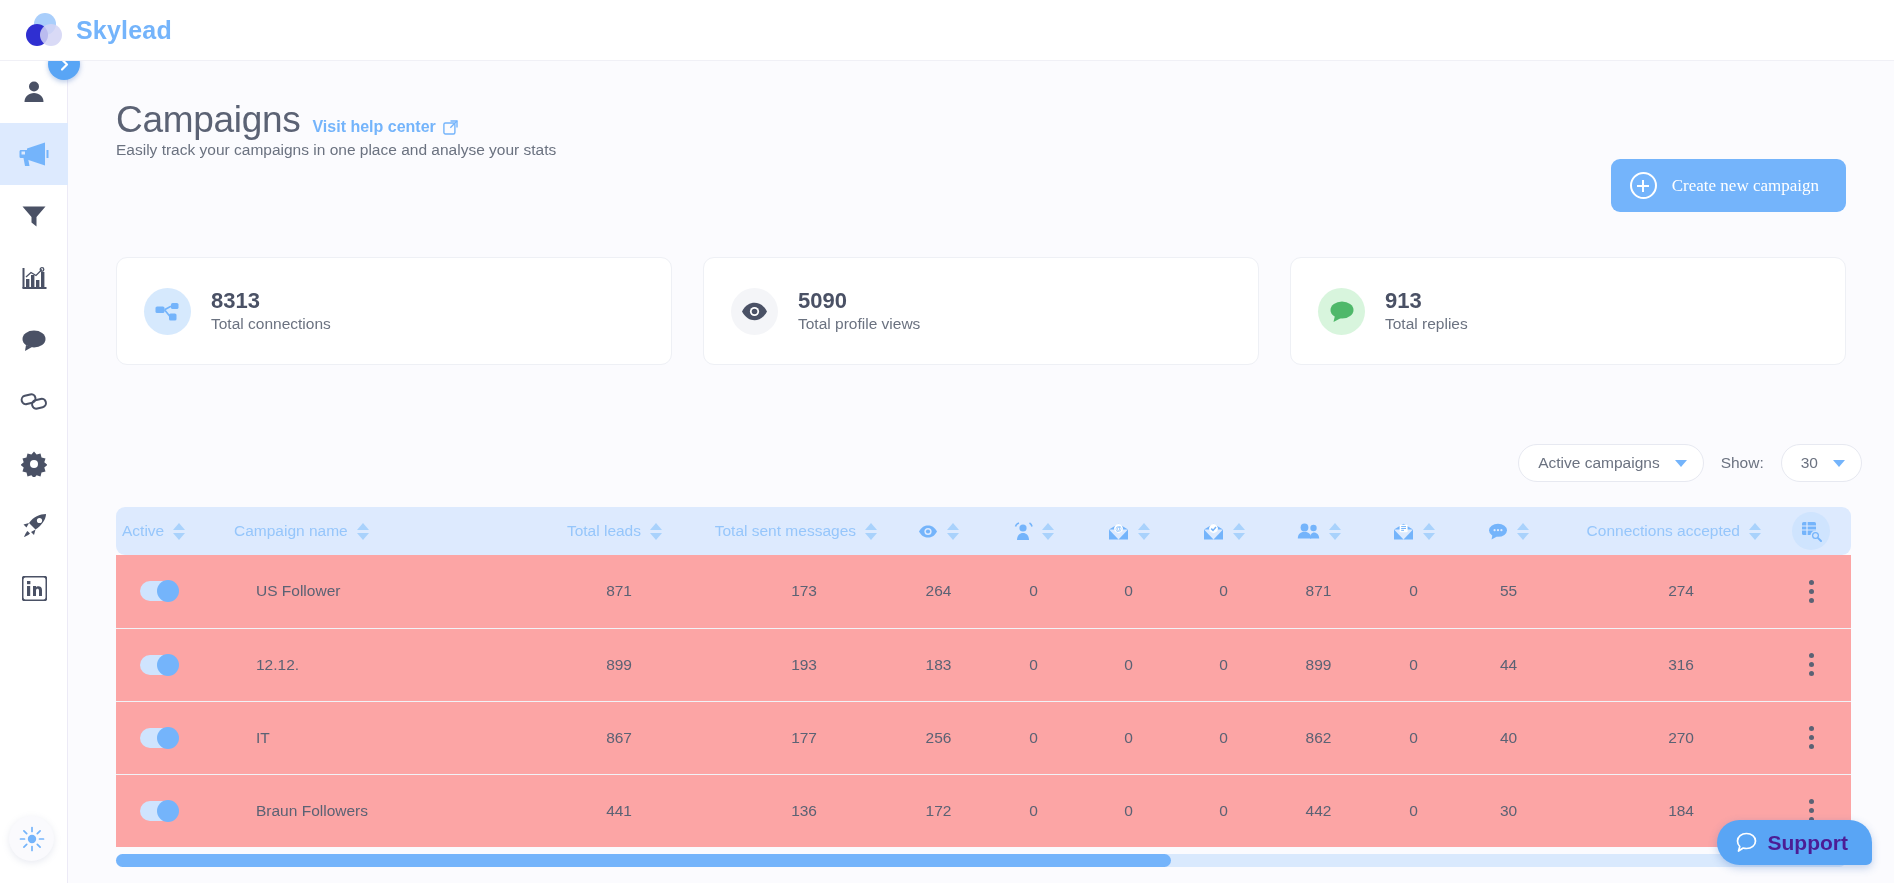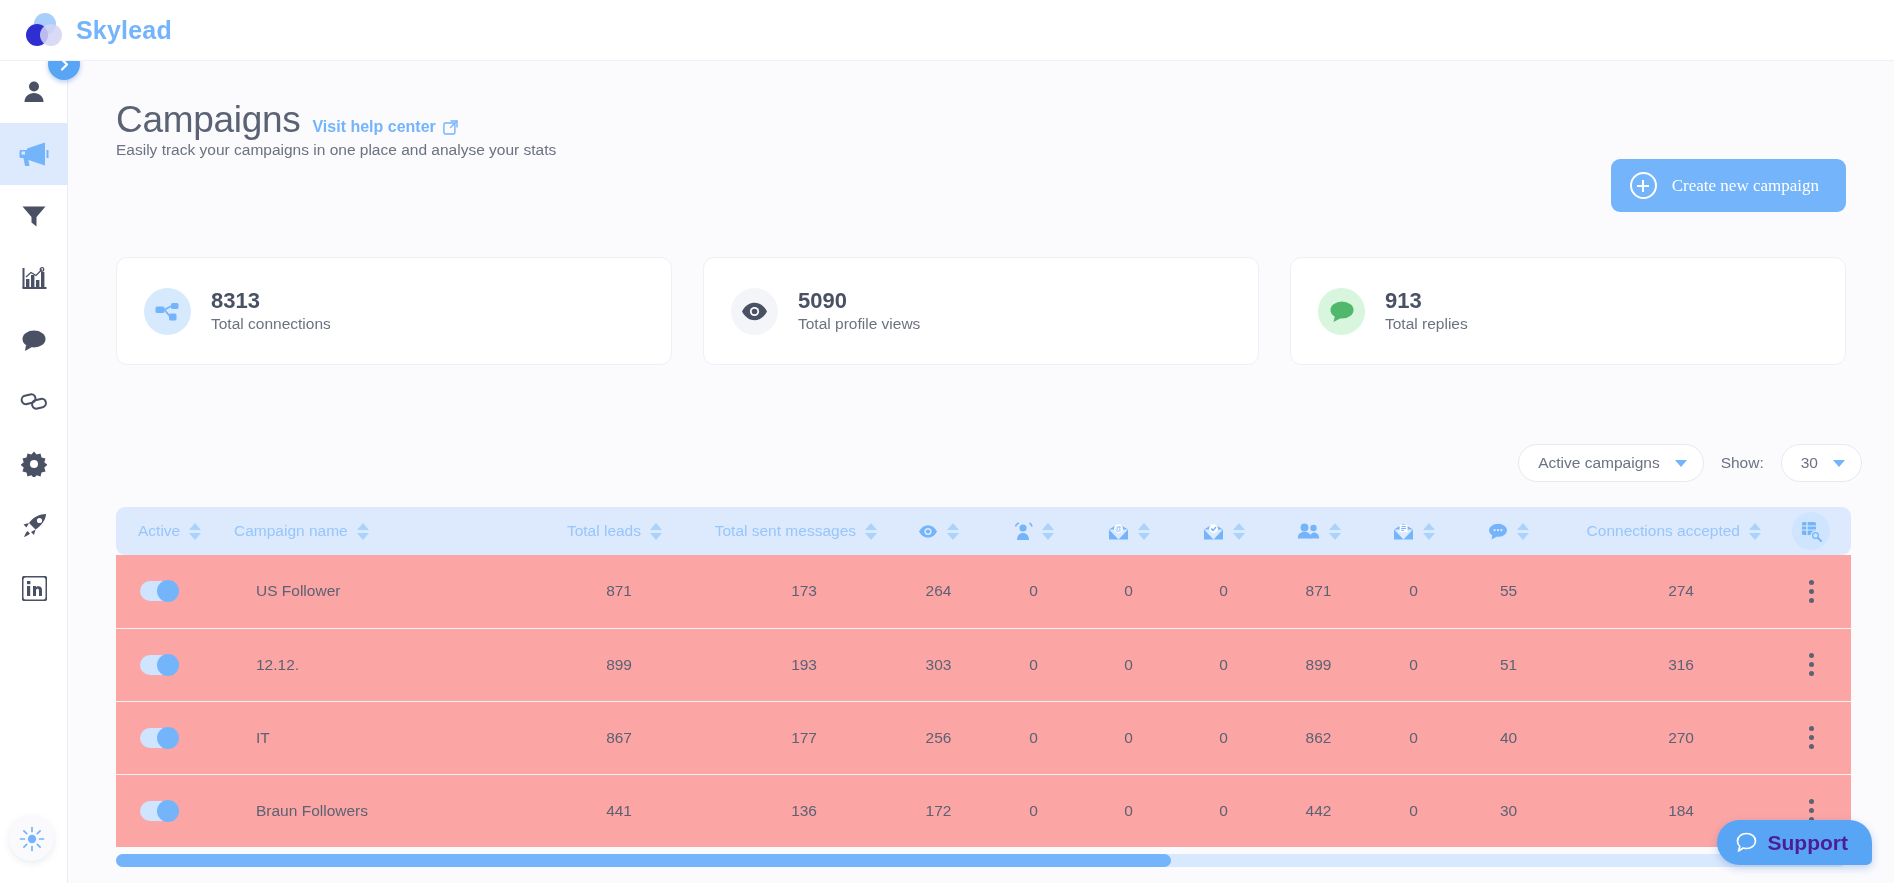--- a/index.html
+++ b/index.html
@@ -347,21 +347,21 @@
           <col style="width:95px">
         <col style="width:95px">
           <col style="width:95px">
           <col style="width:95px">
         <col style="width:215px">
           <col style="width:80px">
       </colgroup>
       <thead>
         <tr>
           <th>
-            <div class="th-in" style="padding-left:22px">
+            <div class="th-in" style="padding-left:6px">
               <span>Active</span>
               <span class="sorter">
                   <i class="up"></i>
                   <i class="dn"></i>
                 </span>
             </div>
           </th>
           <th>
             <div class="th-in" style="padding-left:18px">
               <span>Campaign name</span>
@@ -550,27 +550,27 @@
 
         <tr>
           <td>
             <div class="toggle">
                 <div class="knob"></div>
               </div>
           </td>
           <td class="td-name">12.12.</td>
           <td class="td-num" style="padding-right:44px">899</td>
           <td class="td-num" style="padding-right:74px">193</td>
-          <td class="td-c">303</td>
+          <td class="td-c">183</td>
           <td class="td-c">0</td>
           <td class="td-c">0</td>
           <td class="td-c">0</td>
           <td class="td-c">899</td>
           <td class="td-c">0</td>
-          <td class="td-c">51</td>
+          <td class="td-c">44</td>
           <td class="td-num" style="padding-right:77px">316</td>
           <td>
             <div class="kebab">
                 <i></i>
                 <i></i>
                 <i></i>
               </div>
           </td>
         </tr>
 

